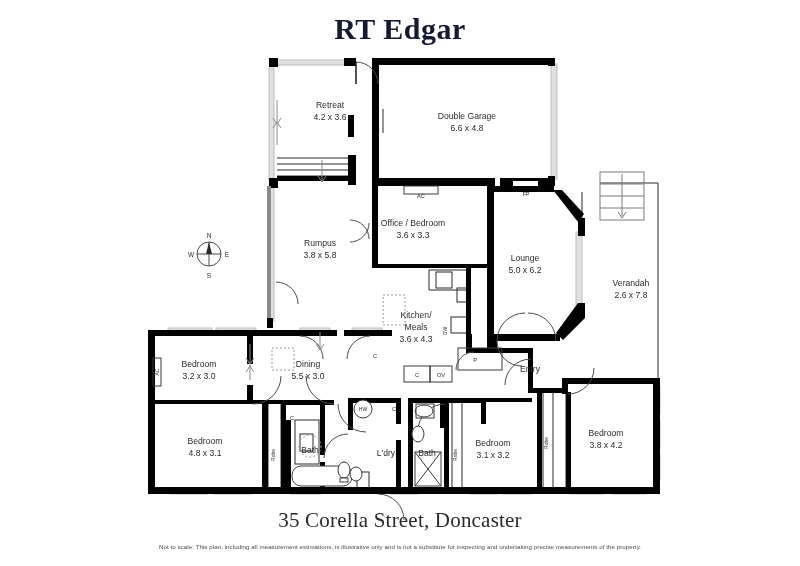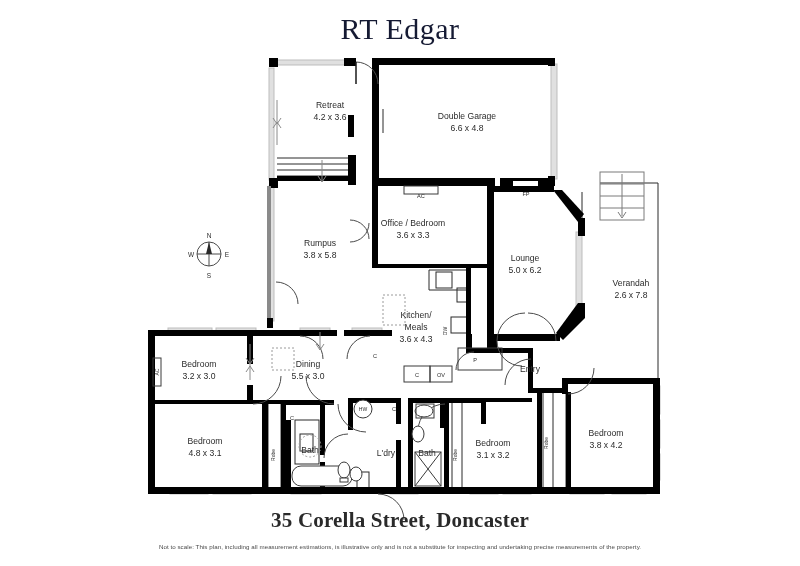--- a/index.html
+++ b/index.html
@@ -22,35 +22,34 @@
     background: #fff;
   }
   #brand {
     position: absolute;
     top: 12px;
     left: 0;
     width: 800px;
     text-align: center;
     font-family: "Liberation Serif", serif;
     font-size: 30px;
-    font-weight: normal;
+    font-weight: bold;
     letter-spacing: 0.5px;
     color: #151a33;
   }
   #address {
     position: absolute;
     top: 508px;
     left: 0;
     width: 800px;
     text-align: center;
     font-family: "Liberation Serif", serif;
     font-size: 21px;
     color: #2a2a2a;
     letter-spacing: 0.2px;
-    font-weight: bold;
   }
   #disclaimer {
     position: absolute;
     top: 543px;
     left: 0;
     width: 800px;
     text-align: center;
     font-family: "Liberation Sans", sans-serif;
     font-size: 6.2px;
     color: #4a4a4a;

